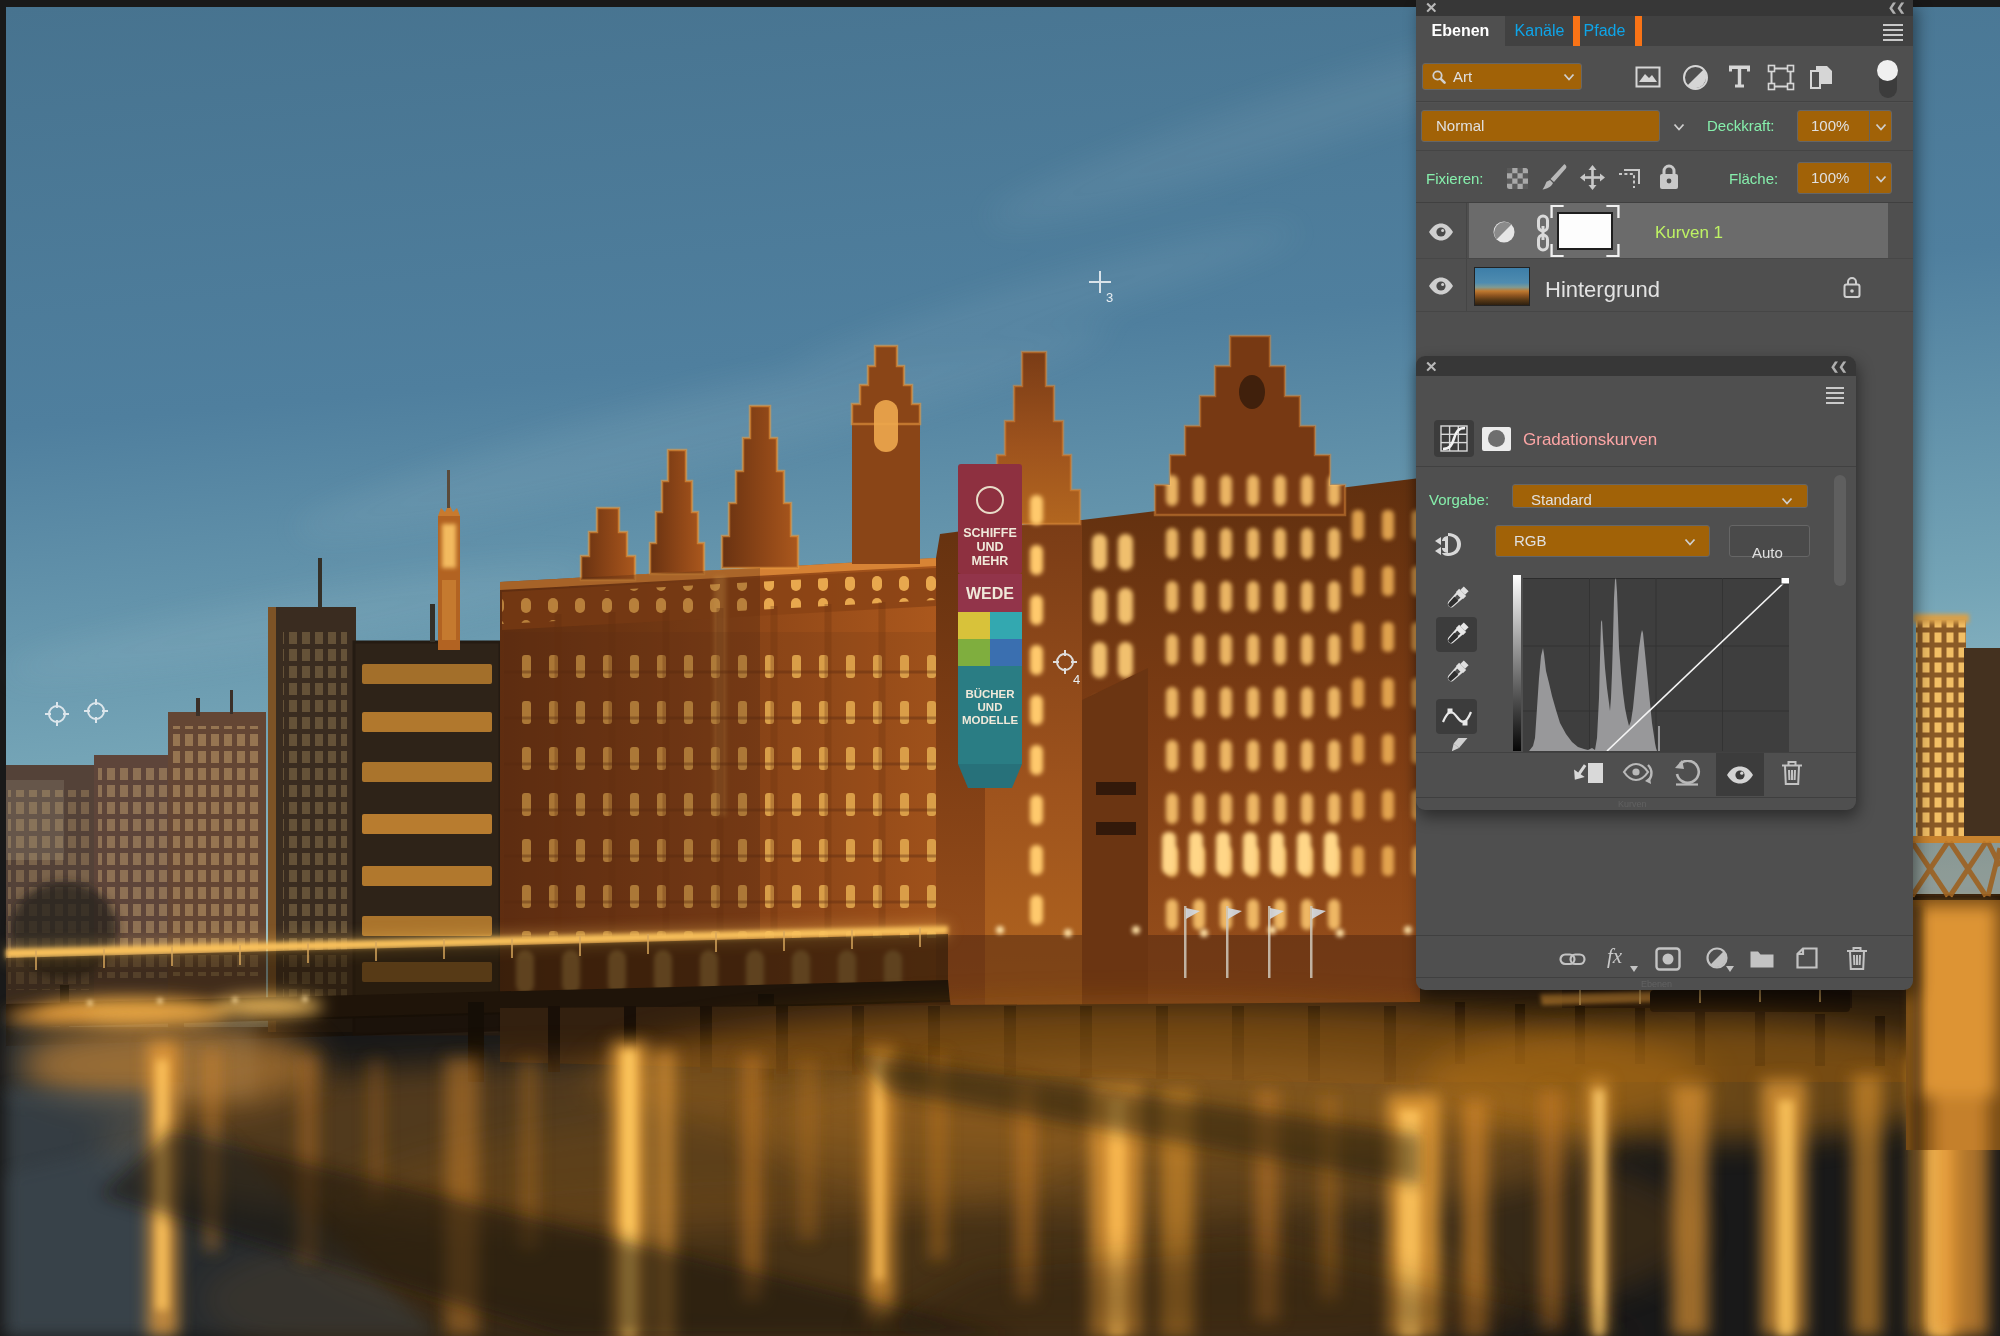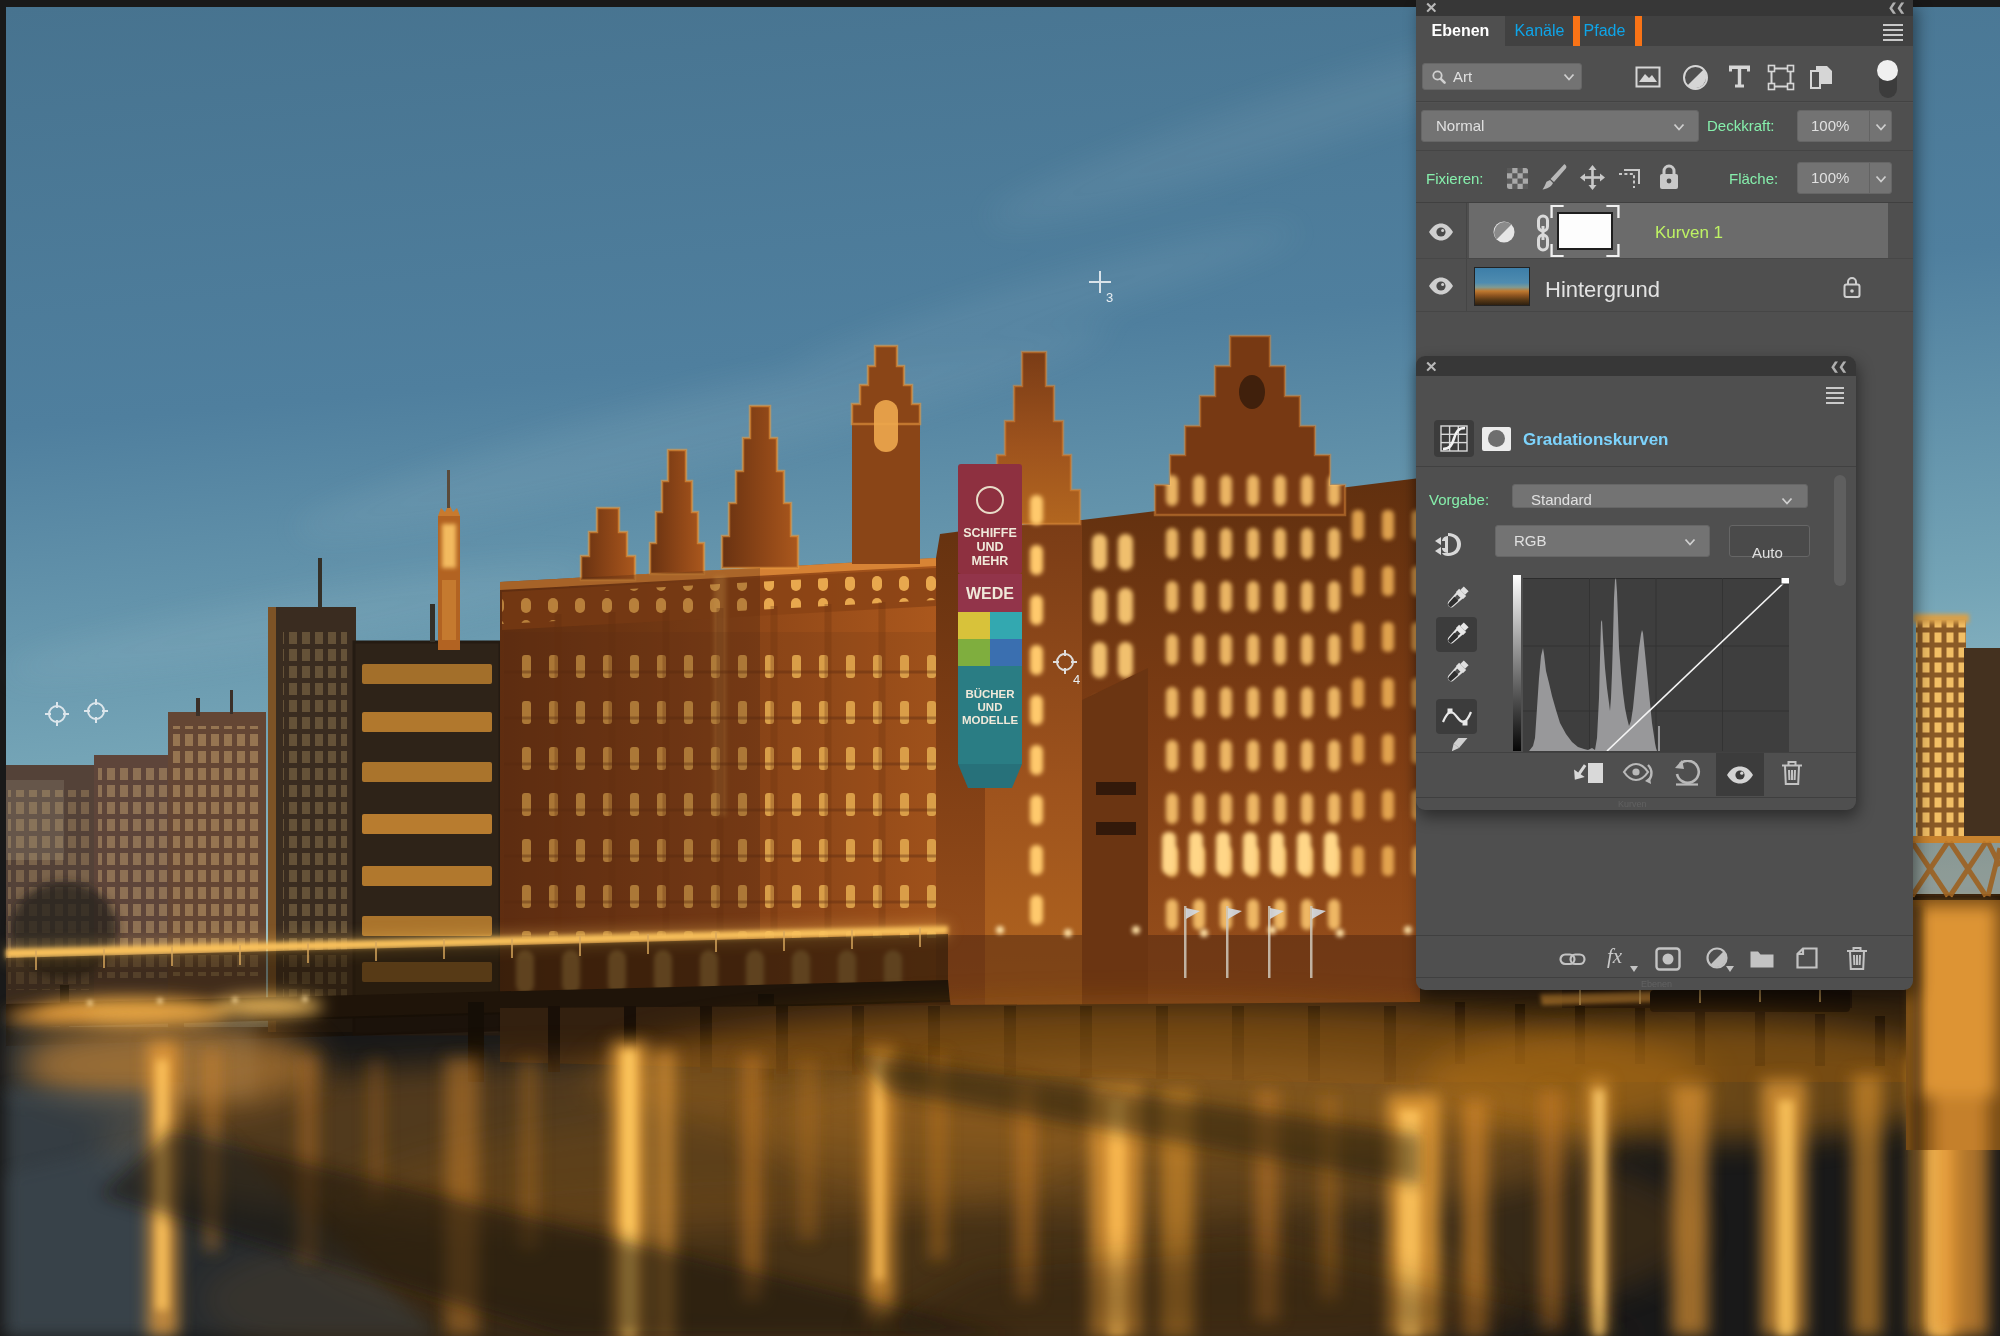--- a/index.html
+++ b/index.html
@@ -16,21 +16,21 @@
   .ptop{position:absolute;left:0;top:0;width:100%;background:#373737;}
   .xbtn{position:absolute;color:#b9b9b9;font-size:15px;line-height:12px;font-weight:bold;}
   .collapse{position:absolute;color:#b0b0b0;font-size:11px;font-weight:bold;letter-spacing:-1px;}
   .tabrow{position:absolute;left:0;width:100%;background:#414141;}
   .tab{position:absolute;top:0;height:100%;display:flex;align-items:center;justify-content:center;
     color:#0ea5e9;font-size:16px;box-sizing:border-box;border-right:7px solid #f97316;}
   .tab.active{background:#4f4f4f;color:#ffffff;font-weight:bold;border-right:none;}
   .hamb{position:absolute;}
   .hamb div{height:2px;background:#c9c9c9;margin-bottom:3px;}
   .lbl{position:absolute;color:#86efac;font-size:15px;white-space:nowrap;}
-  .inbox{position:absolute;background:#737373;border:1px solid #666666;border-radius:3px;
+  .inbox{position:absolute;background:#a16207;border:1px solid #666666;border-radius:3px;
     box-sizing:border-box;color:#e0e0e0;font-size:15px;}
   .divh{position:absolute;left:0;width:100%;height:1px;background:#3e3e3e;}
   .icon{position:absolute;}
   .faint{position:absolute;color:#6f6f6f;}
 </style>
 </head>
 <body>
 <div id="stage">
 <svg id="photo" width="2000" height="1336" viewBox="0 0 2000 1336">
   <defs>
@@ -602,21 +602,21 @@
   </svg>
   <svg class="icon" style="left:392px;top:63px;" width="26" height="28" viewBox="0 0 26 28">
     <path d="M8,3 L19,3 L24,8 L24,21 L8,21 Z" fill="#d6d6d6"></path>
     <rect x="3" y="8" width="9" height="17" fill="#4f4f4f" stroke="#d6d6d6" stroke-width="2"></rect>
   </svg>
   <div style="position:absolute;left:463px;top:66px;width:18px;height:32px;background:#3c3c3c;border-radius:9px;"></div>
   <div style="position:absolute;left:461px;top:60px;width:21px;height:21px;background:#f0f0f0;border-radius:50%;"></div>
   <div class="divh" style="top:101px;background:#434343;"></div>
   <div class="divh" style="top:102px;background:#585858;opacity:.35;"></div>
 
-  <div class="inbox" style="left:5px;top:110px;width:278px;height:32px;text-align:center;">
+  <div class="inbox" style="left:5px;top:110px;width:239px;height:32px;text-align:center;">
     <span style="position:absolute;left:14px;top:6px;">Normal</span>
     <svg style="position:absolute;left:251px;top:11px;" width="12" height="10" viewBox="0 0 12 10">
       <path d="M1.5,2.5 L6,7.5 L10.5,2.5" fill="none" stroke="#cfcfcf" stroke-width="1.8"></path>
     </svg>
   </div>
   <div class="lbl" style="left:291px;top:117px;">Deckkraft:</div>
   <div class="inbox" style="left:381px;top:110px;width:95px;height:32px;">
     <span style="position:absolute;left:13px;top:6px;">100%</span>
     <div style="position:absolute;left:71px;top:0;width:1px;height:30px;background:#636363;"></div>
     <svg style="position:absolute;left:77px;top:11px;" width="12" height="10" viewBox="0 0 12 10">
@@ -777,21 +777,21 @@
       <rect x="1" y="1" width="26" height="25"></rect>
       <line x1="1" y1="9.3" x2="27" y2="9.3"></line>
           <line x1="1" y1="17.6" x2="27" y2="17.6"></line>
       <line x1="9.6" y1="1" x2="9.6" y2="26"></line>
           <line x1="18.3" y1="1" x2="18.3" y2="26"></line>
     </g>
     <path d="M3,24 C10,24 12,20 14,13.5 C16,7 18,3 25,3" stroke="#f2f2f2" stroke-width="2.6" fill="none"></path>
   </svg>
   <div style="position:absolute;left:66px;top:71px;width:29px;height:24px;background:#ececec;border-radius:2px;"></div>
   <div style="position:absolute;left:72px;top:74px;width:17px;height:17px;background:#6e6e6e;border-radius:50%;"></div>
-  <div class="lbl" style="left:107px;top:74px;font-size:17px;font-weight:bold;color:#7dd3fc;">Gradationskurven</div>
+  <div class="lbl" style="left:107px;top:74px;font-size:17px;font-weight:normal;color:#fca5a5;">Gradationskurven</div>
   <div class="divh" style="top:110px;background:#414141;"></div>
 
   <div class="lbl" style="left:13px;top:135px;">Vorgabe:</div>
   <div class="inbox" style="left:96px;top:128px;width:296px;height:24px;">
     <span style="position:absolute;left:18px;top:6px;">Standard</span>
     <svg style="position:absolute;left:268px;top:11px;" width="12" height="10" viewBox="0 0 12 10">
       <path d="M1.5,2.5 L6,7.5 L10.5,2.5" fill="none" stroke="#cfcfcf" stroke-width="1.8"></path>
     </svg>
   </div>
 

